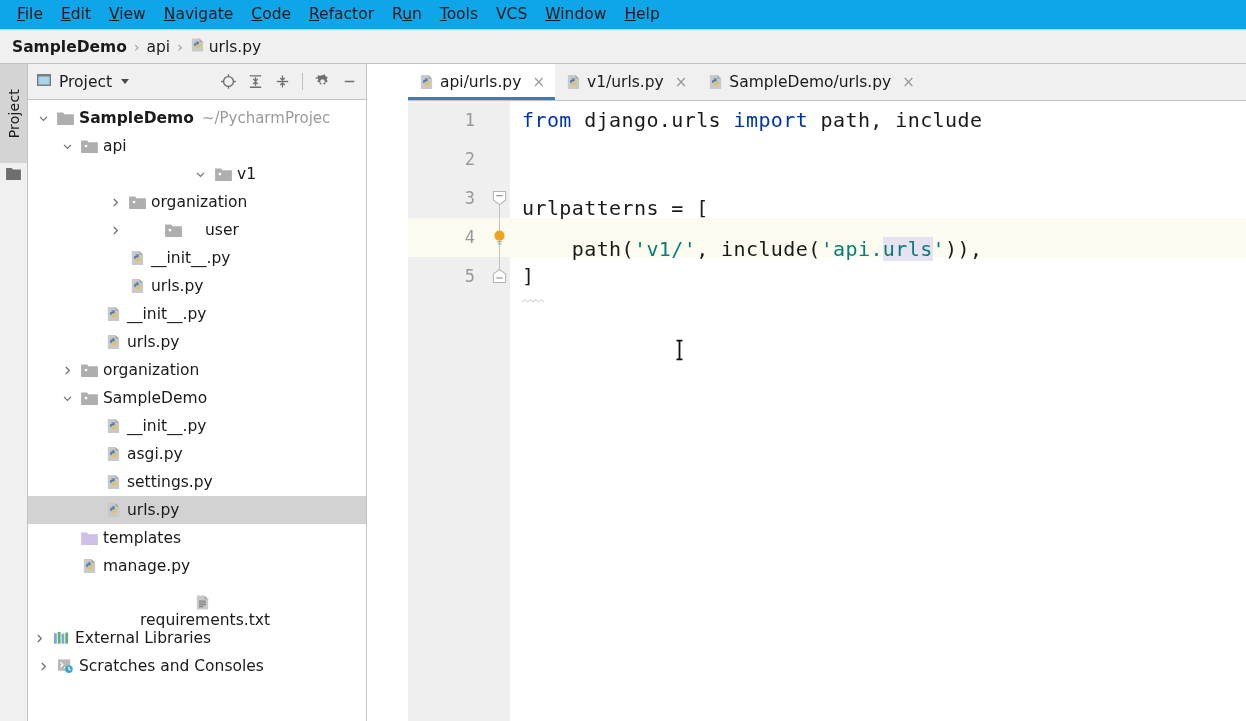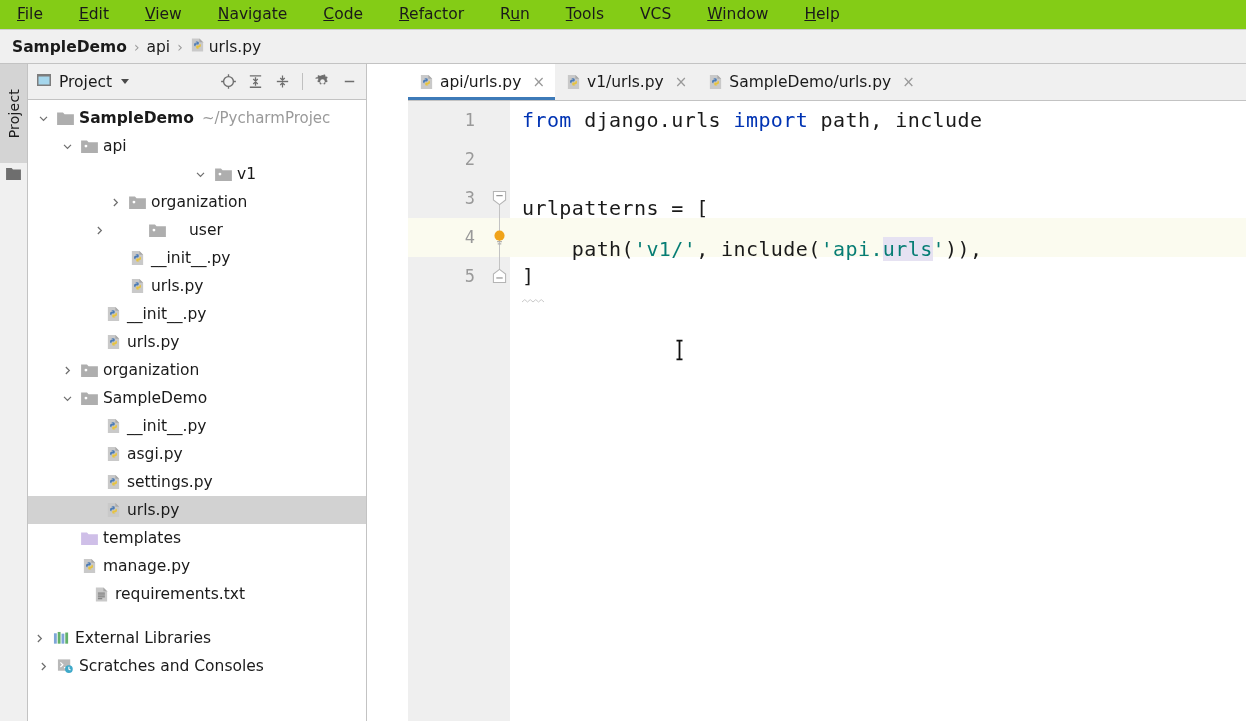--- a/index.html
+++ b/index.html
@@ -5,22 +5,22 @@
   html,body{margin:0;padding:0;}
   body{
     width:1246px;height:721px;overflow:hidden;
     font-family:"DejaVu Sans","Liberation Sans",sans-serif;
     font-size:15px;color:#1a1a1a;background:#ffffff;
     -webkit-font-smoothing:antialiased;
   }
   .app{position:relative;width:1246px;height:721px;display:flex;flex-direction:column;}
 
   
-  .menubar{height:29px;background:#84cc16;display:flex;align-items:center;
-           padding-left:8px;flex:0 0 auto;box-sizing:border-box;gap:18px;}
+  .menubar{height:29px;background:#0ea5e9;display:flex;align-items:center;
+           padding-left:8px;flex:0 0 auto;box-sizing:border-box;}
   .menu-item{padding:0 9px;font-size:15.5px;color:#1a1a1a;line-height:29px;cursor:default;white-space:nowrap;}
   .menu-item .mn{text-decoration:underline;}
 
   
   .crumbbar{height:35px;background:#f0f0f0;border-top:1px solid #cfcfcf;
             border-bottom:1px solid #c3c3c3;display:flex;align-items:center;
             padding-left:12px;flex:0 0 auto;box-sizing:border-box;}
   .crumb{font-size:15.5px;color:#1a1a1a;white-space:nowrap;}
   .crumb.root{font-weight:bold;}
   .crumb-sep{color:#999;margin:0 7px;font-size:14px;}
@@ -247,21 +247,21 @@
             </span>
             <span style="width: 7px; flex: 0 0 auto;"></span>
             <span class="ricon">
               <svg width="17" height="14" viewBox="0 0 18 15">
                 <path d="M0 1.5h6.3L8 3.4H18V15H0z" fill="#aeaeae"></path>
                 <circle cx="5.2" cy="7.6" r="1.5" fill="#ffffff"></circle>
               </svg>
             </span>
             <span class="rlabel">organization</span>
           </div>
-          <div class="row" style="padding-left: 64px; gap: 18px;">
+          <div class="row" style="padding-left: 80px; gap: 18px;">
             <span class="arrow">
               <svg width="11" height="11" viewBox="0 0 12 12">
                 <path d="M4.2 2.2L8 6 4.2 9.8" fill="none" stroke="#6e6e6e" stroke-width="1.35"></path>
               </svg>
             </span>
             <span style="width: 7px; flex: 0 0 auto;"></span>
             <span class="ricon">
               <svg width="17" height="14" viewBox="0 0 18 15">
                 <path d="M0 1.5h6.3L8 3.4H18V15H0z" fill="#aeaeae"></path>
                 <circle cx="5.2" cy="7.6" r="1.5" fill="#ffffff"></circle>
@@ -419,21 +419,21 @@
             <span class="ricon">
               <svg width="15" height="16" viewBox="0 0 16 17">
                 <path d="M2 1h8l4 4v11H2z" fill="#c9c9c9"></path>
                 <path d="M10 1l4 4h-4z" fill="#a8a8a8"></path>
                 <path d="M7.6 4.6c-1.7 0-1.6 .72-1.6 .72l0 .82h1.65v.3H5.4s-1.1-.13-1.1 1.62c0 1.72 .96 1.66 .96 1.66h.6V8.8s-.03-.96 .9-.96h1.62s.9 .04 .9-.88V5.5s.14-.9-1.68-.9zm-.92 .5a.3 .3 0 1 1 0 .6 .3 .3 0 0 1 0-.6z" fill="#4a7ab5"></path>
                 <path d="M8.4 12.4c1.7 0 1.6-.72 1.6-.72l0-.82H8.35v-.3h2.25s1.1 .13 1.1-1.62c0-1.72-.96-1.66-.96-1.66h-.6v.85s.03 .96-.9 .96H7.62s-.9-.04-.9 .88v1.44s-.14 .9 1.68 .9zm.92-.5a.3 .3 0 1 1 0-.6 .3 .3 0 0 1 0 .6z" fill="#e8c33c"></path>
               </svg>
             </span>
             <span class="rlabel">manage.py</span>
           </div>
-          <div class="row" style="padding-left: 44px;">
+          <div class="row" style="padding-left: 16px; flex-direction: column;">
             <span class="arrow spacer"></span>
             <span style="width: 7px; flex: 0 0 auto;"></span>
             <span class="ricon">
               <svg width="15" height="17" viewBox="0 0 16 17">
                 <path d="M2 1h8l4 4v11H2z" fill="#c9c9c9"></path>
                 <path d="M10 1l4 4h-4z" fill="#a8a8a8"></path>
                 <path d="M4.2 7h7.4M4.2 9h7.4M4.2 11h7.4M4.2 13h4.6" stroke="#6e6e6e" stroke-width="1"></path>
               </svg>
             </span>
             <span class="rlabel">requirements.txt</span>

